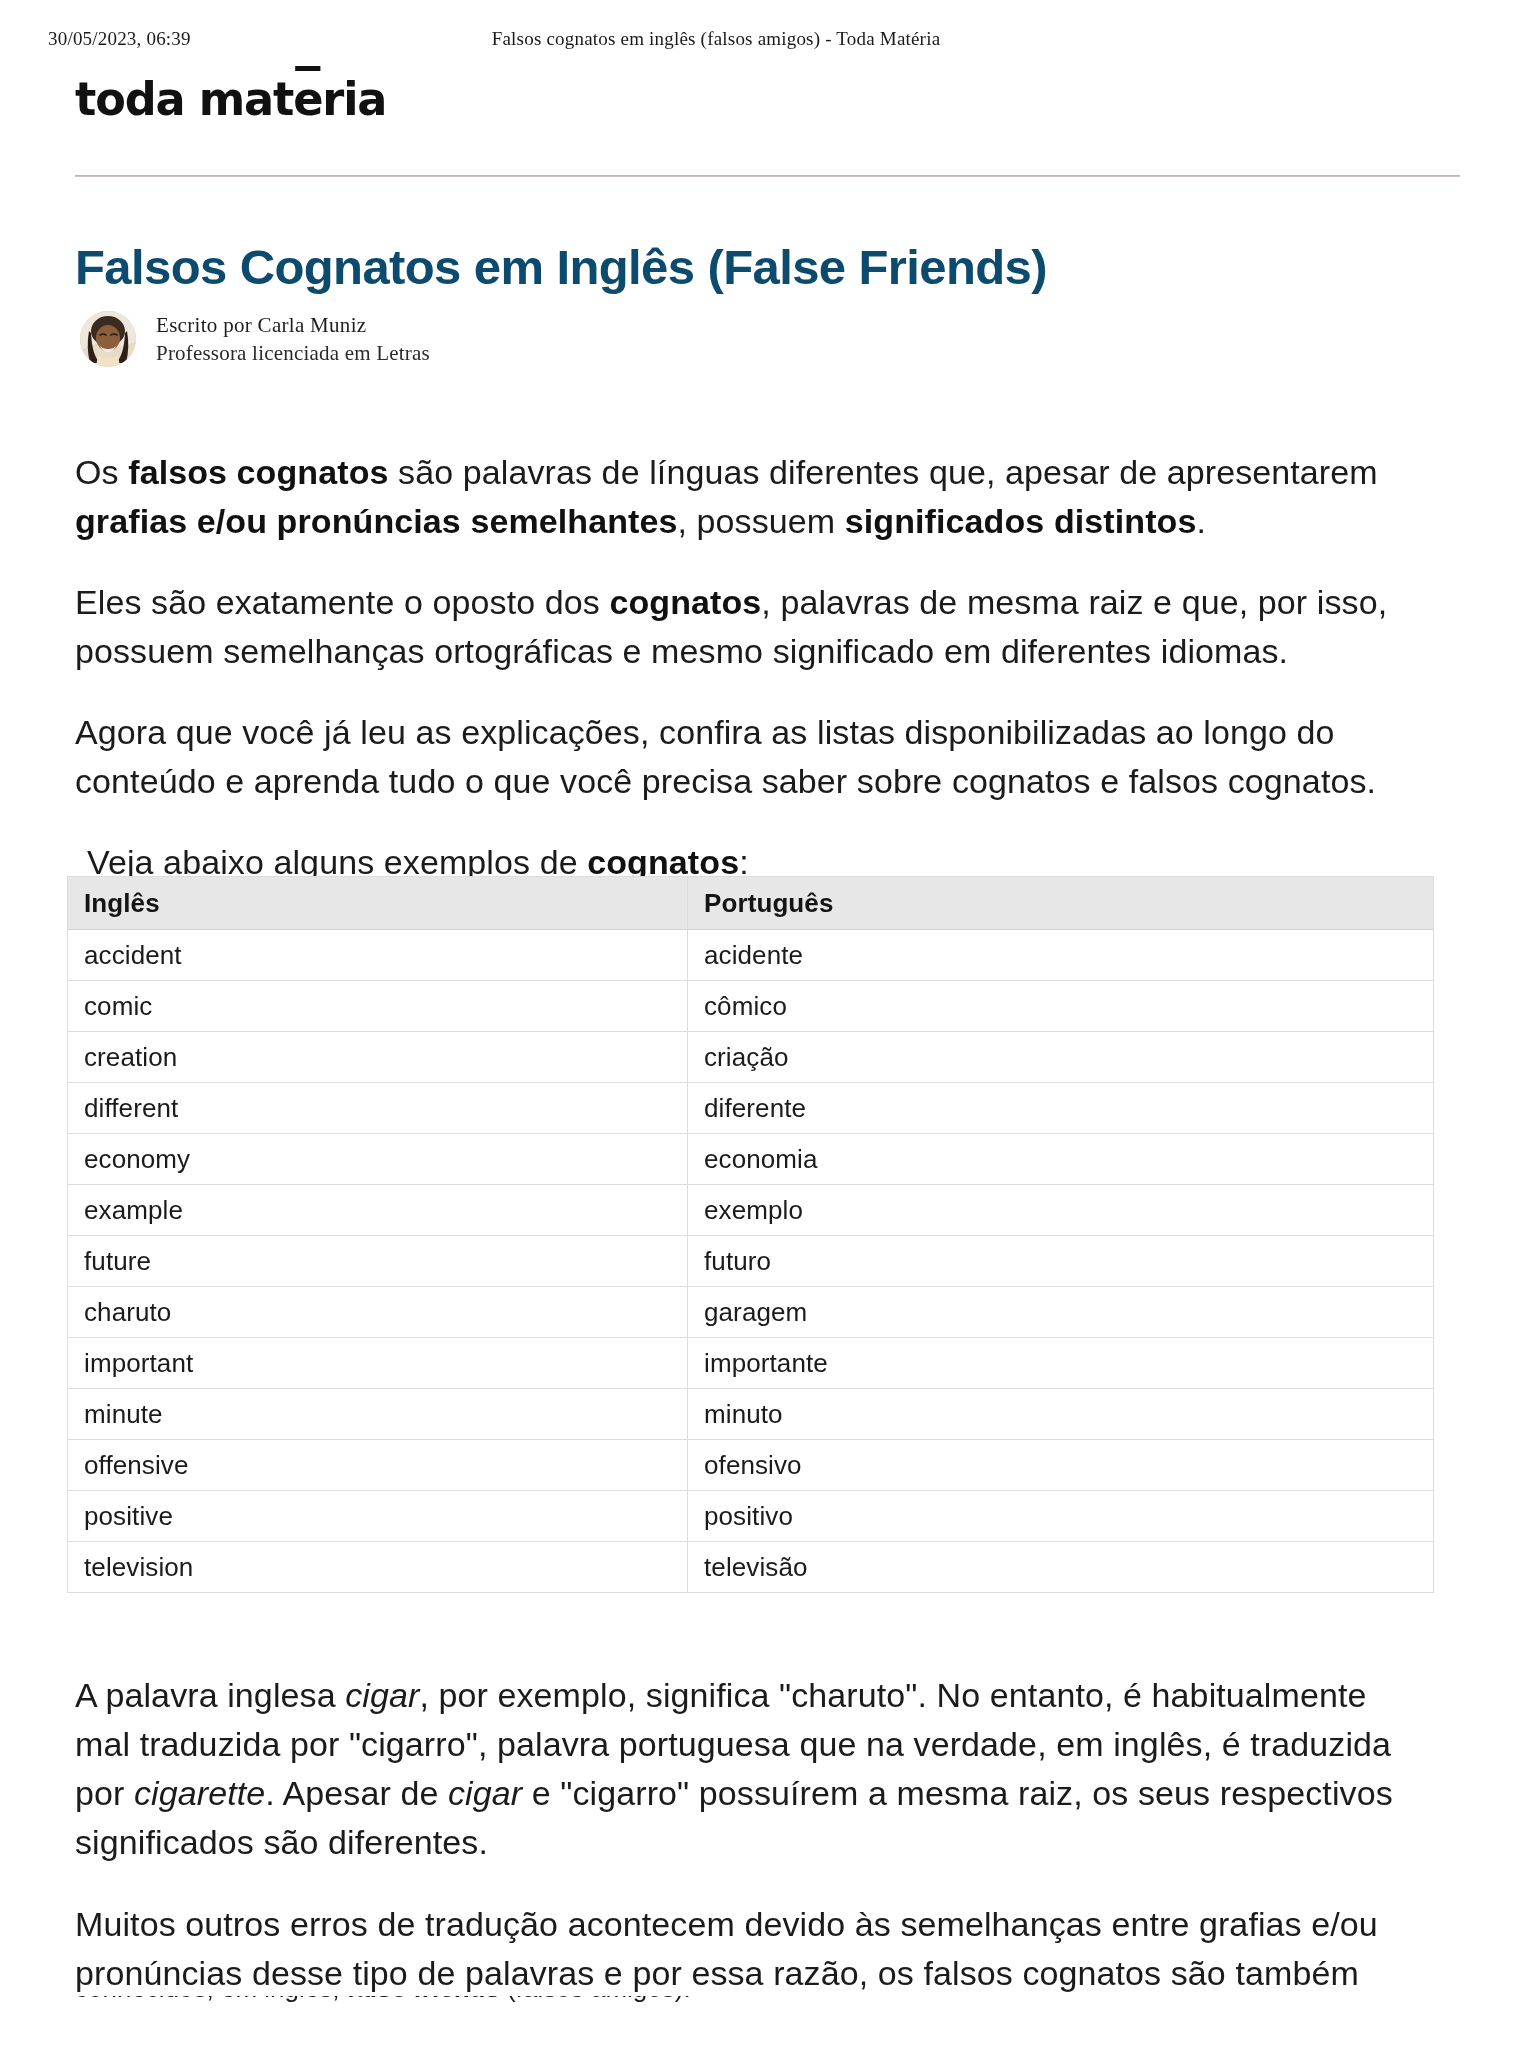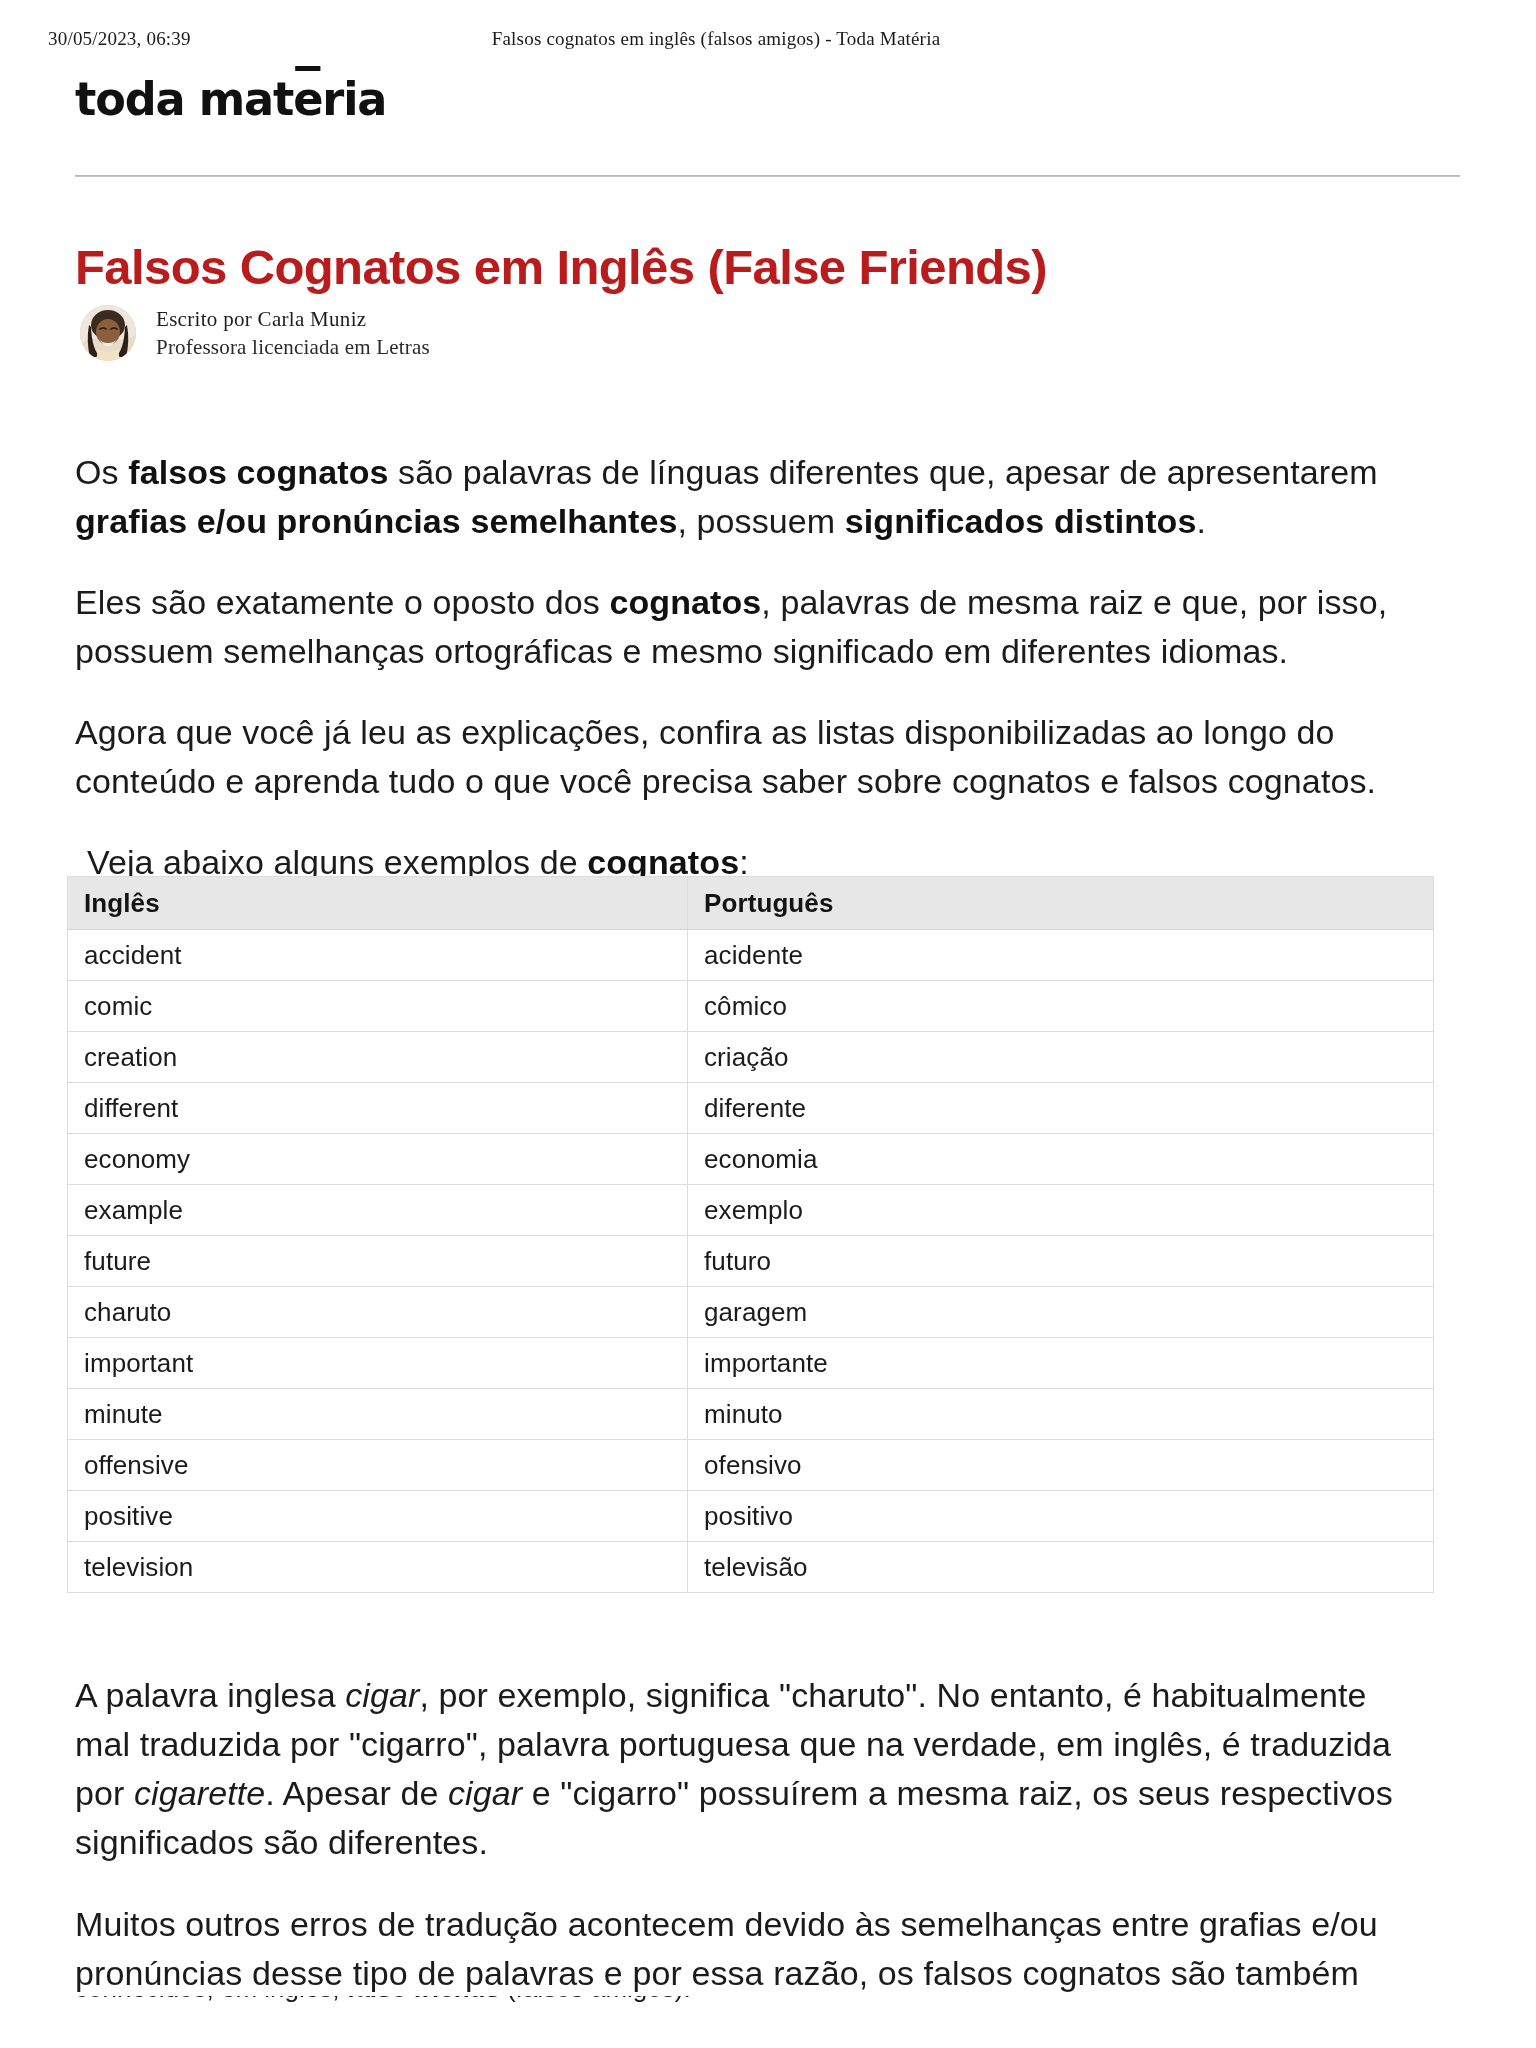--- a/index.html
+++ b/index.html
@@ -102,31 +102,31 @@
   
   .article-title {
     position: absolute;
     left: 0;
     top: 204px;
     width: 1340px;
     font-size: 49px;
     line-height: 60px;
     font-weight: 700;
     letter-spacing: -0.6px;
-    color: #b91c1c;
+    color: #0c4a6e;
   }
 
   
   .byline {
     position: absolute;
     left: 5px;
     top: 305px;
     height: 62px;
     display: flex;
-    align-items: flex-start;
+    align-items: flex-end;
   }
   .avatar {
     width: 56px;
     height: 56px;
     border-radius: 50%;
     overflow: hidden;
     flex: 0 0 auto;
     background: #d8c3ae;
     position: relative;
   }

